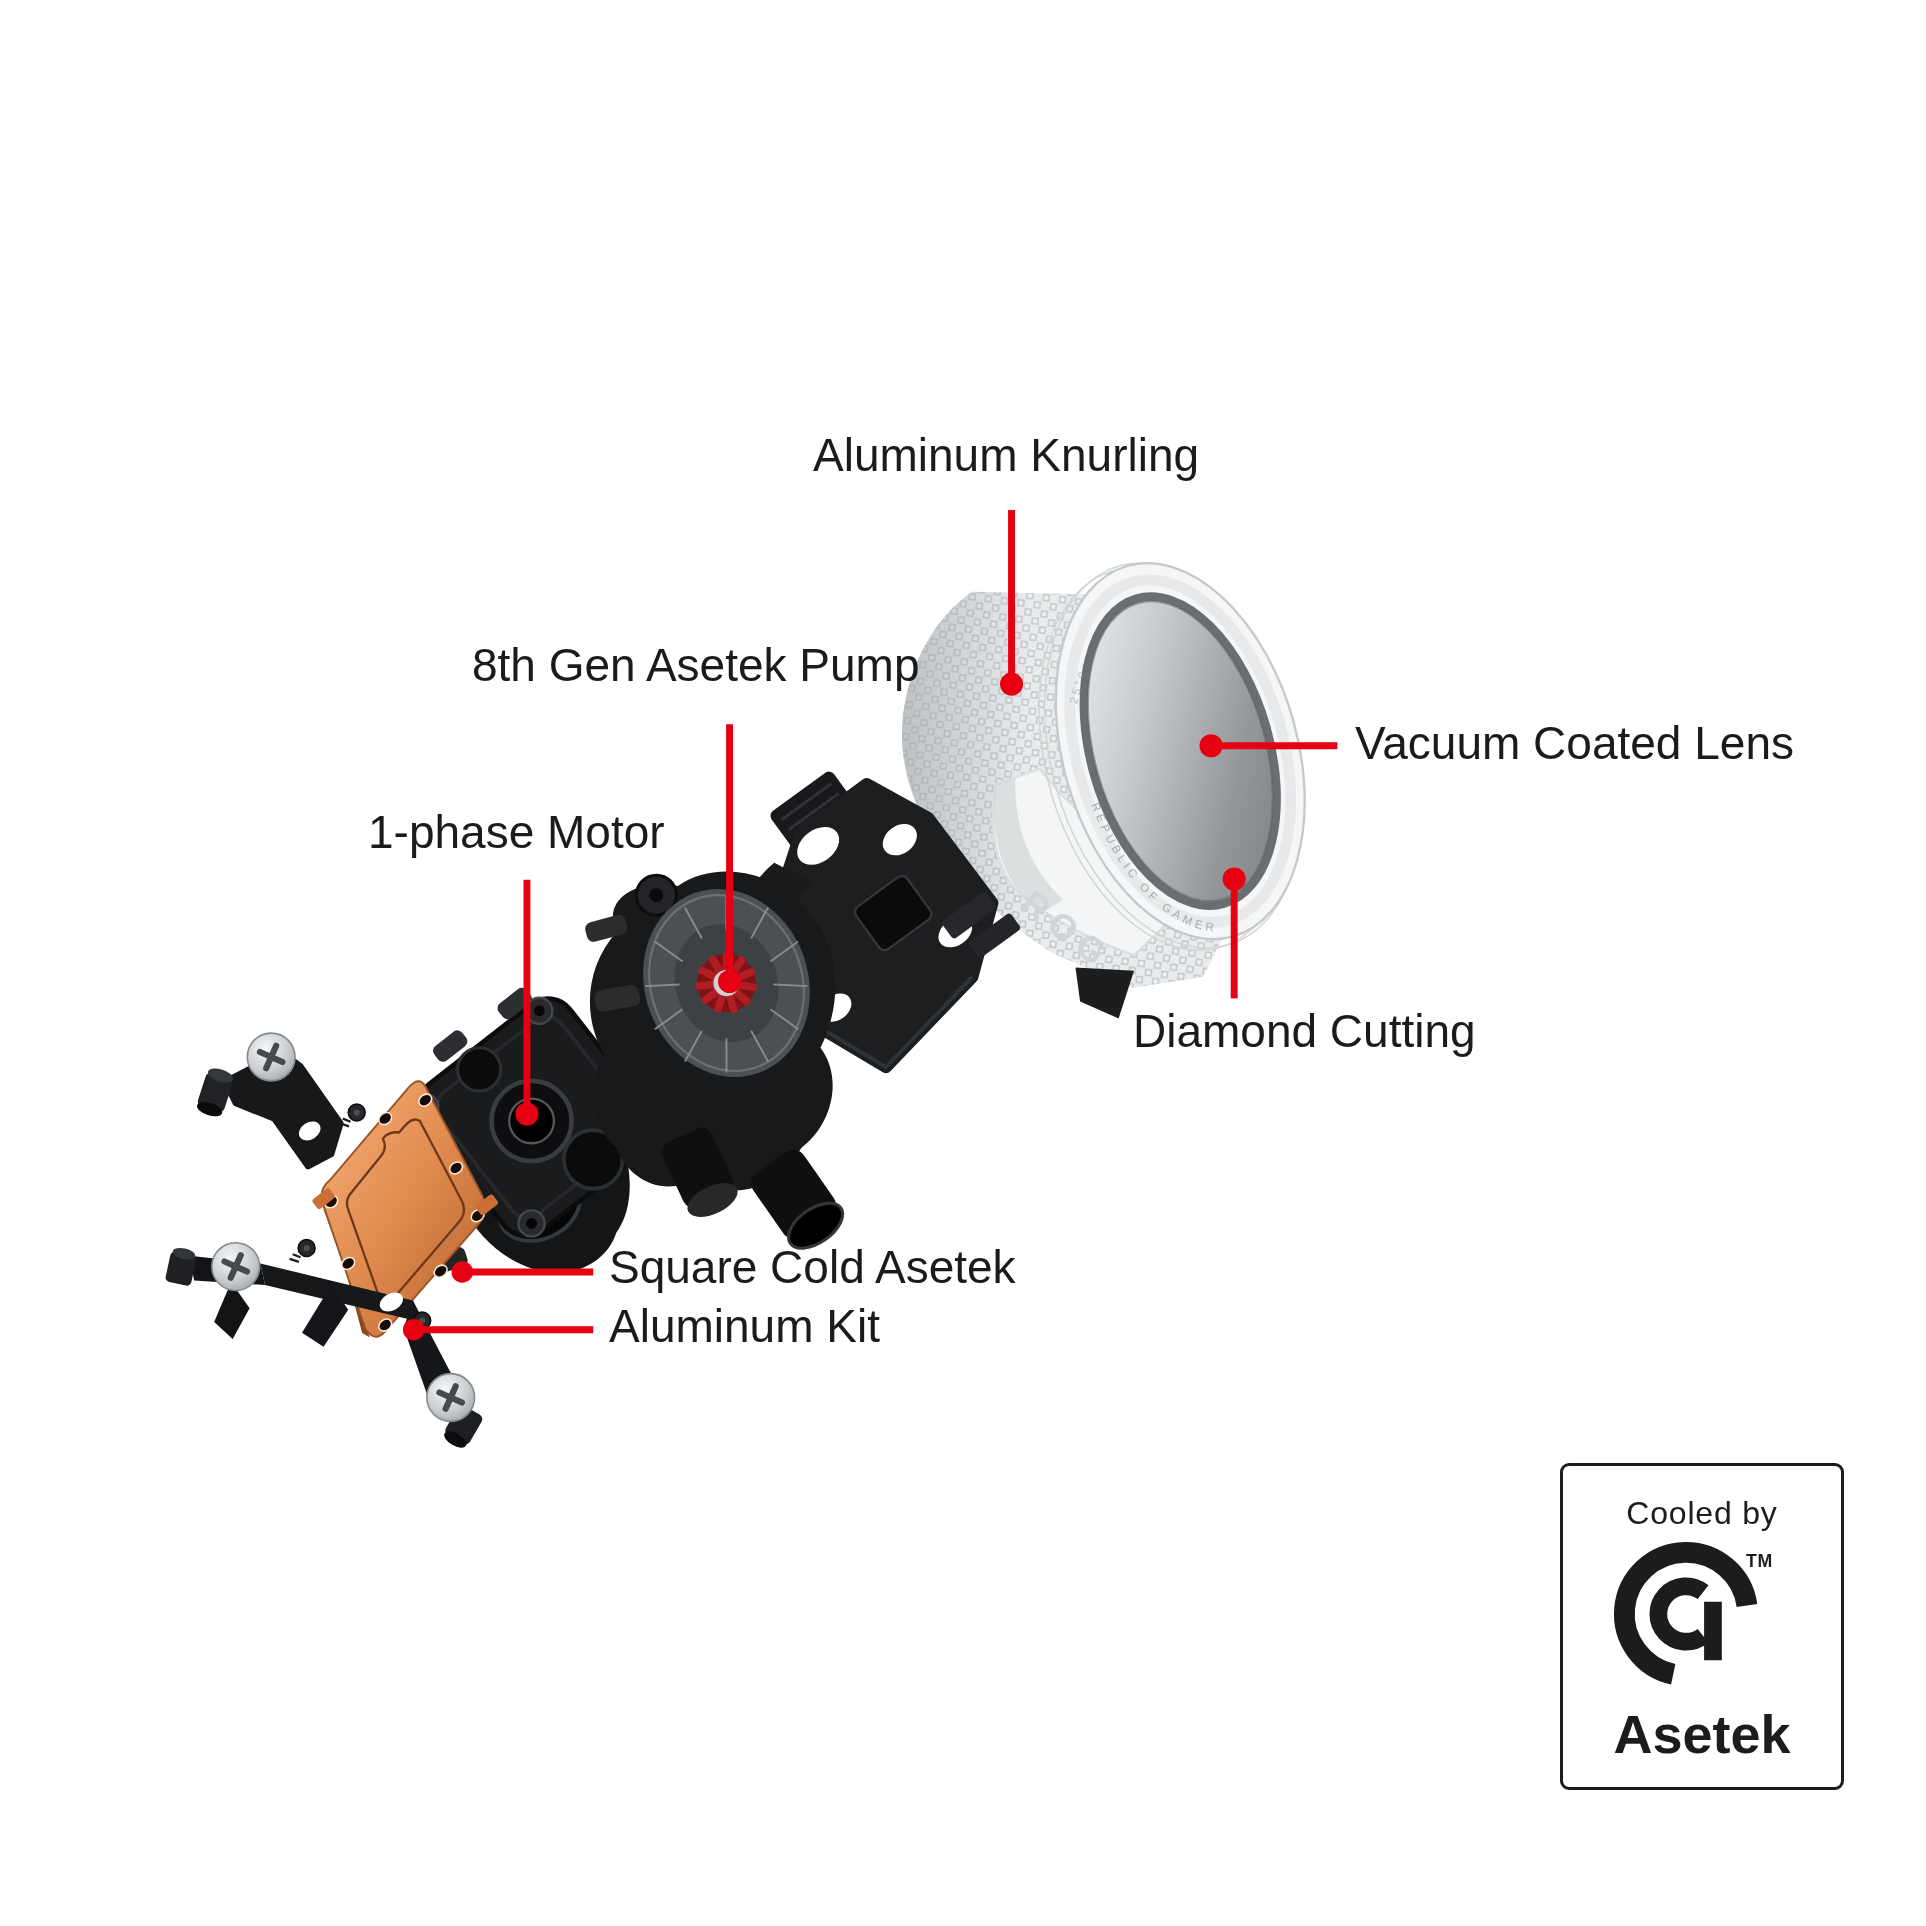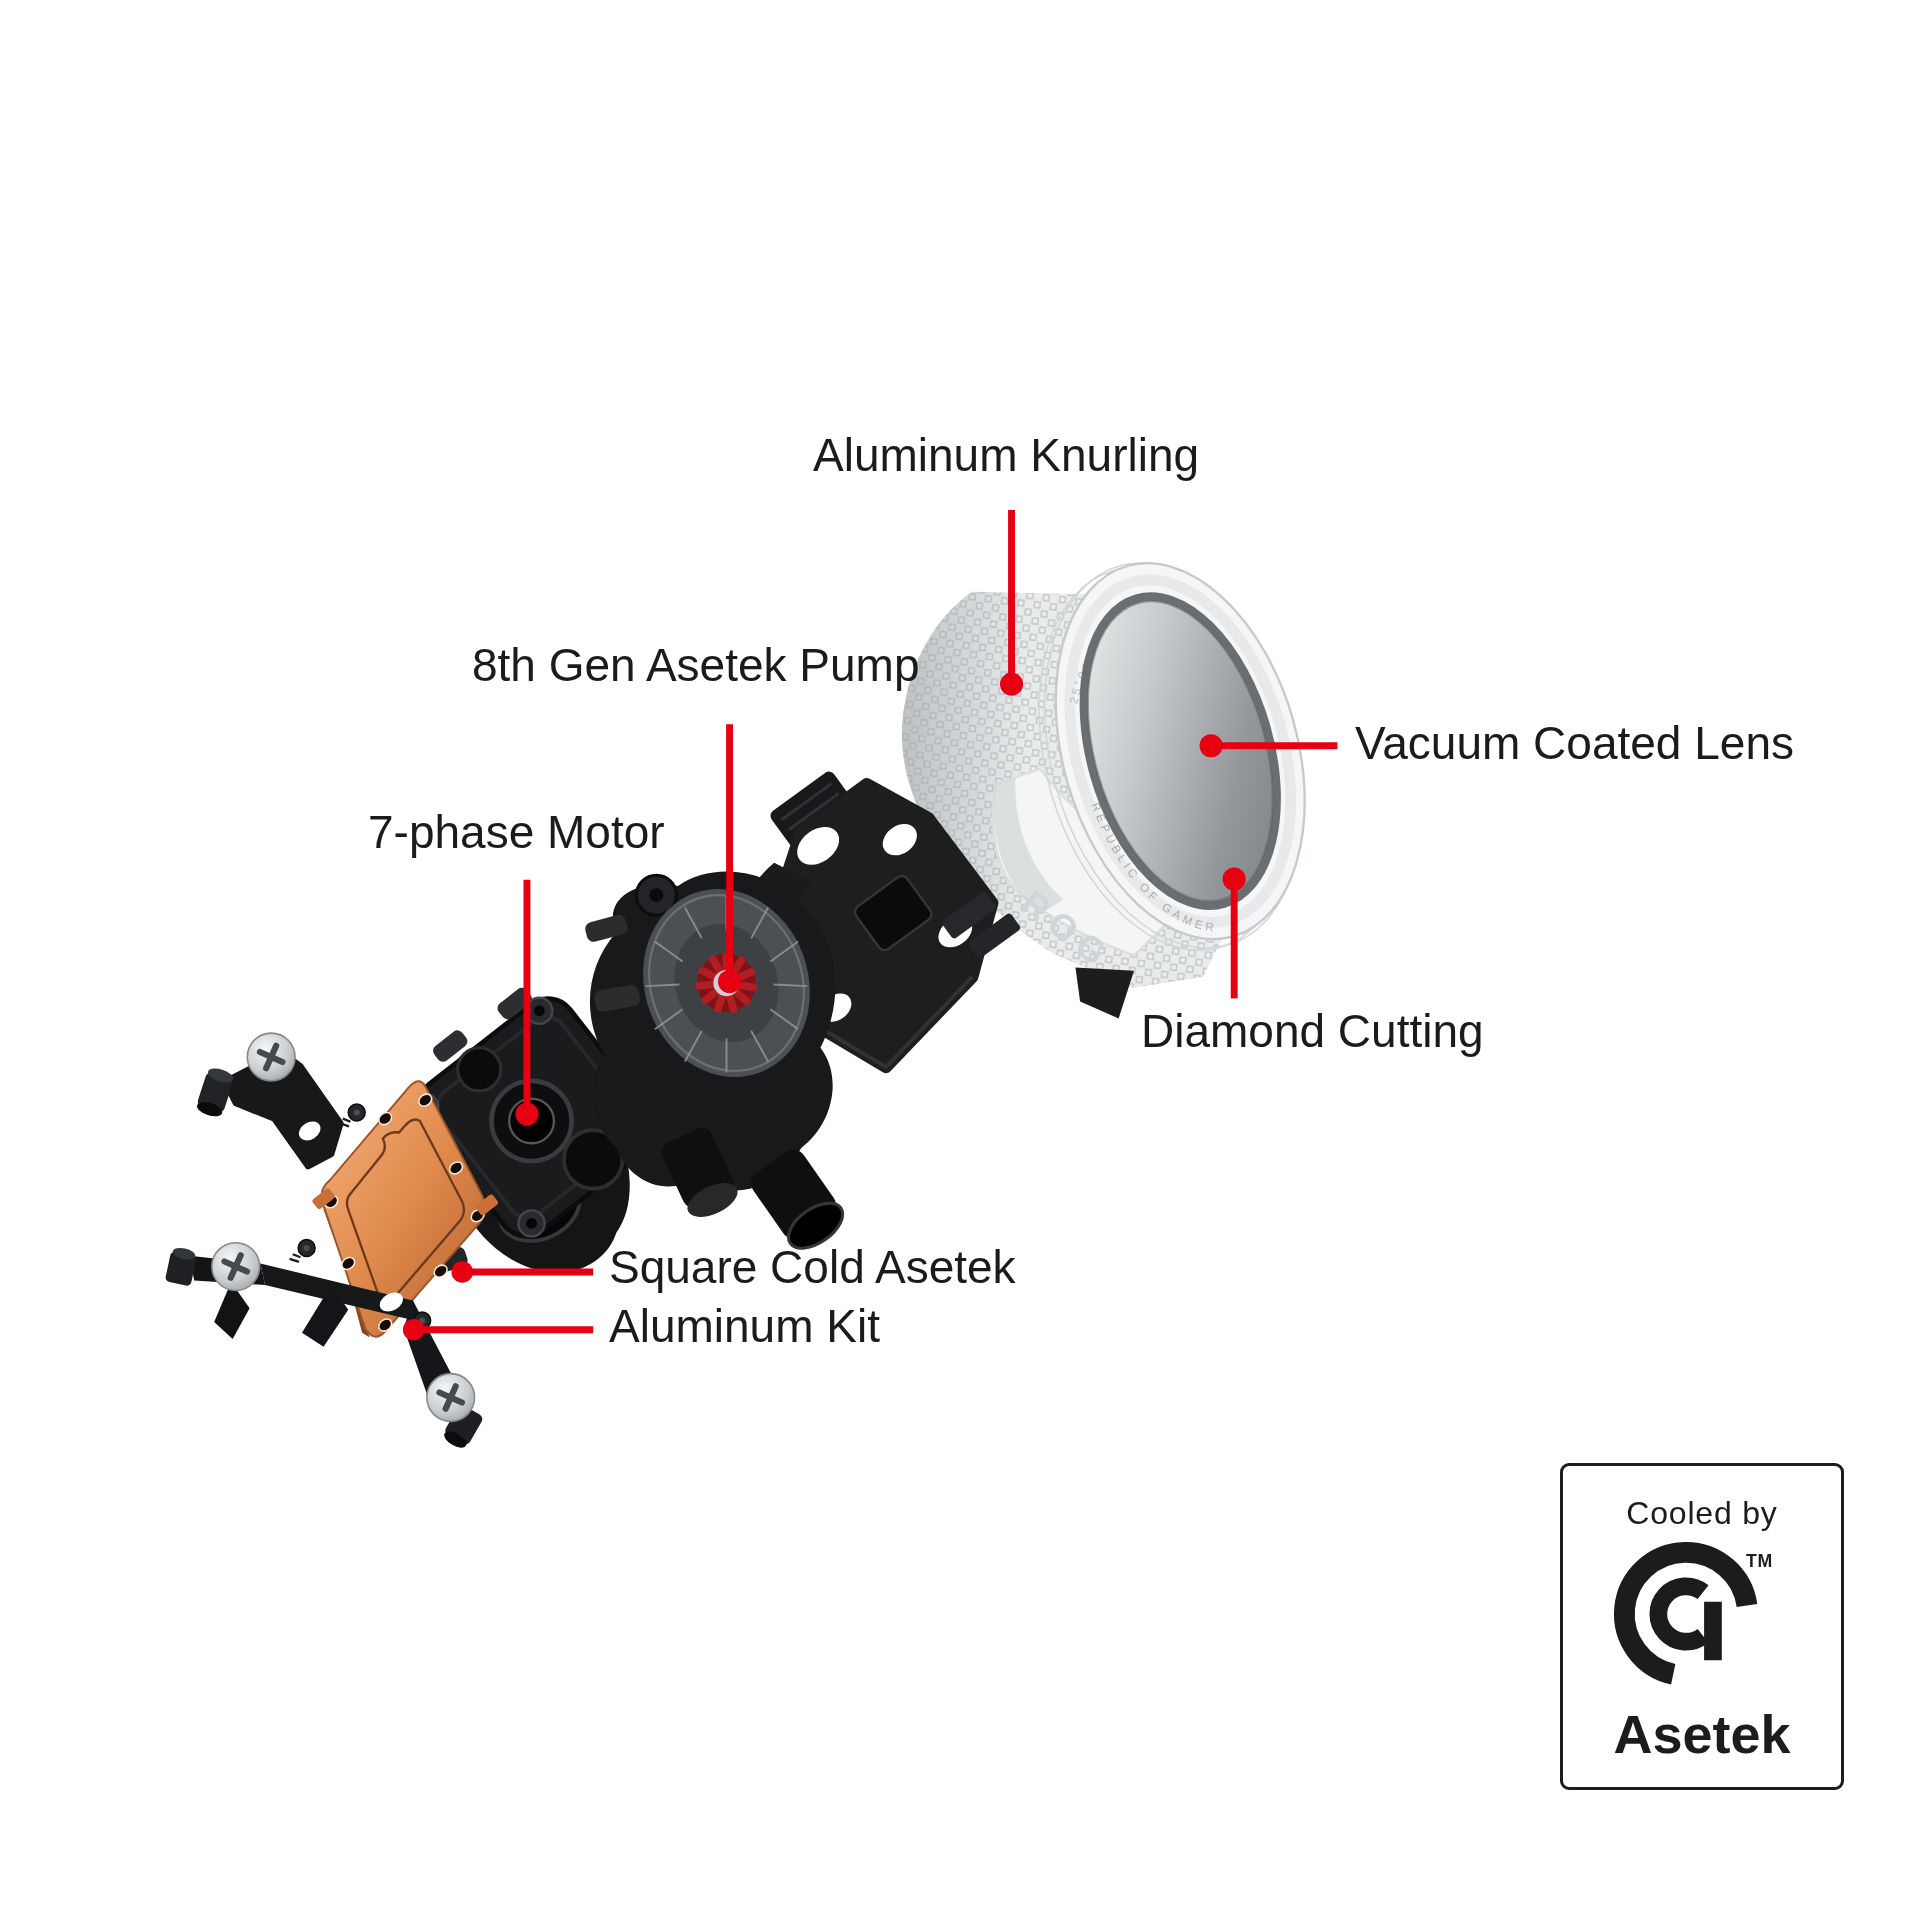--- a/index.html
+++ b/index.html
@@ -13,21 +13,21 @@
     letter-spacing:0px;
     color:#1b1b1b;
     line-height:1.1;
     white-space:nowrap;
   }
   
   .lbl-aluminum{left:813px;top:430px;}
   .lbl-pump{left:472px;top:640px;}
   .lbl-motor{left:368px;top:807px;}
   .lbl-lens{left:1355px;top:718px;}
-  .lbl-diamond{left:1133px;top:1006px;margin-left:8px;}
+  .lbl-diamond{left:1133px;top:1006px;}
   .lbl-coldplate{left:609px;top:1242px;}
   .lbl-retention{left:609px;top:1301px;}
 
   
   .badge{
     position:absolute;left:1560px;top:1463px;width:284px;height:327px;
     background:#ffffff;border:3.9px solid #1c1c1c;border-radius:9px;
     box-sizing:border-box;
   }
   .badge-tagline{
@@ -381,21 +381,21 @@
     </g>
     <g>
       <line x1="549" y1="1726" x2="770" y2="1726"></line>
       <circle cx="537" cy="1726" r="14" fill="#e60012" stroke="none"></circle>
     </g>
   </g>
 </svg>
 
 <div class="callout-label lbl-aluminum">Aluminum Knurling</div>
 <div class="callout-label lbl-pump">8th Gen Asetek Pump</div>
-<div class="callout-label lbl-motor">7-phase Motor</div>
+<div class="callout-label lbl-motor">1-phase Motor</div>
 <div class="callout-label lbl-lens">Vacuum Coated Lens</div>
 <div class="callout-label lbl-diamond">Diamond Cutting</div>
 <div class="callout-label lbl-coldplate">Square Cold Asetek</div>
 <div class="callout-label lbl-retention">Aluminum Kit</div>
 
 <div class="badge">
   <div class="badge-tagline">Cooled by</div>
   <svg class="badge-logo" width="154" height="154" viewBox="-100 -100 200 200">
     <g fill="none" stroke="#1c1c1c" stroke-linecap="butt">
       <path d="M 79.2 -11.1 A 80 80 0 1 0 -16.6 78.2" stroke-width="27"></path>

